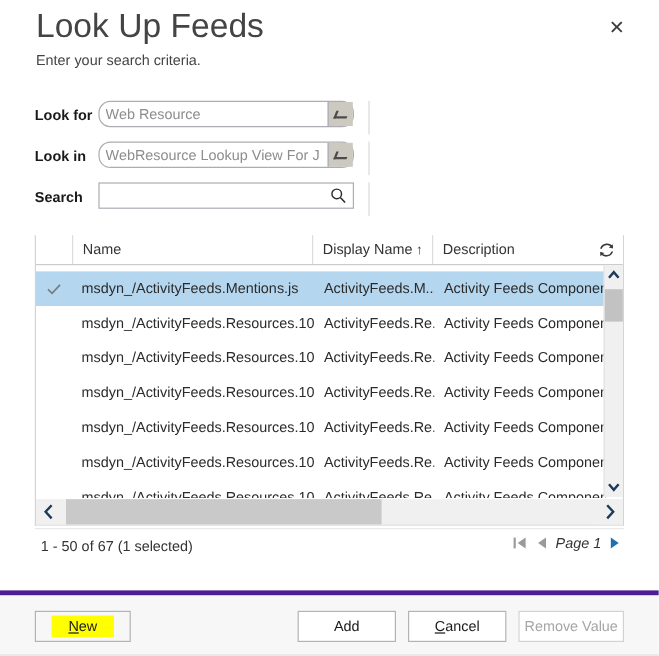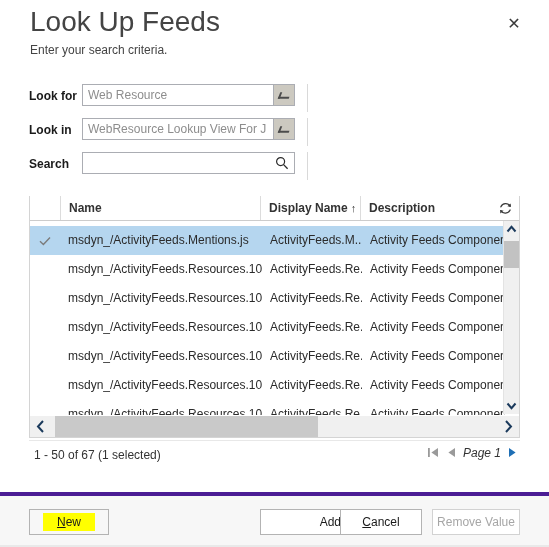--- a/index.html
+++ b/index.html
@@ -95,20 +95,21 @@
     left: 82px;
     top: 0;
     width: 213px;
     height: 22px;
     border: 1px solid #abadb3;
     background: #ffffff;
     box-sizing: border-box;
   }
   .field-wrap.disabled {
     background: #ffffff;
+    border-radius: 10px;
   }
   .field-text {
     position: absolute;
     left: 5px;
     top: 3px;
     font-size: 12px;
     color: #8d8d8d;
     white-space: nowrap;
     overflow: hidden;
     width: 178px;
@@ -181,21 +182,20 @@
     background: #ffffff;
   }
   .grid-header {
     position: absolute;
     left: 0; top: 0;
     width: 100%;
     height: 25px;
     border-bottom: 1px solid #cccccc;
     box-sizing: border-box;
     background: #ffffff;
-    font-weight: bold;
   }
   .col-check {
     position: absolute;
     left: 0; top: 0;
     width: 30px;
     height: 24px;
   }
   .col-head {
     position: absolute;
     top: 0;
@@ -417,21 +417,21 @@
     width: 80px;
     background: #f7f7f7;
     border-color: #b3b3b3;
   }
   .btn-new .hl {
     display: inline-block;
     background: #ffff00;
     padding: 1px 14px;
     line-height: 16px;
   }
-  .btn-add { left: 260px; width: 82px; text-align: right; }
+  .btn-add { left: 248px; width: 82px; }
   .btn-cancel { left: 340px; width: 82px; }
   .btn-remove { left: 432px; width: 88px; }
   .ul { text-decoration: underline; }
 </style>
 </head>
 <body>
 
 <div class="dialog">
 
   <div class="header">

